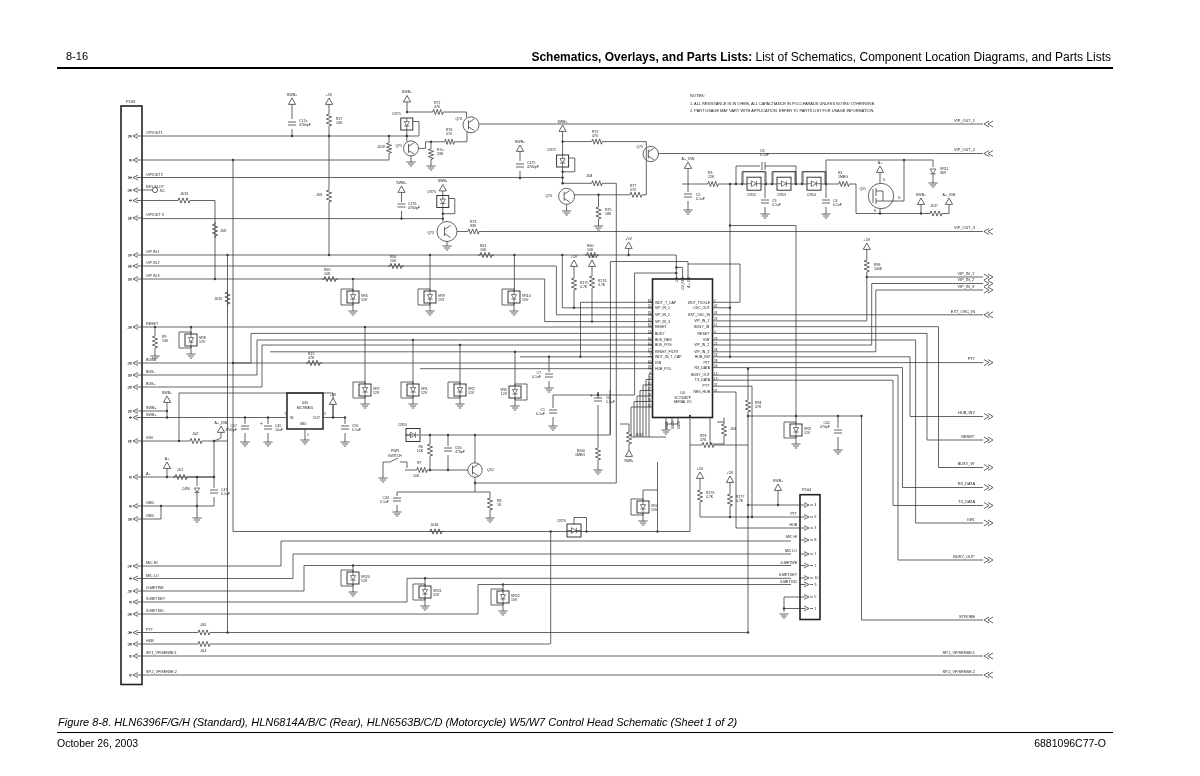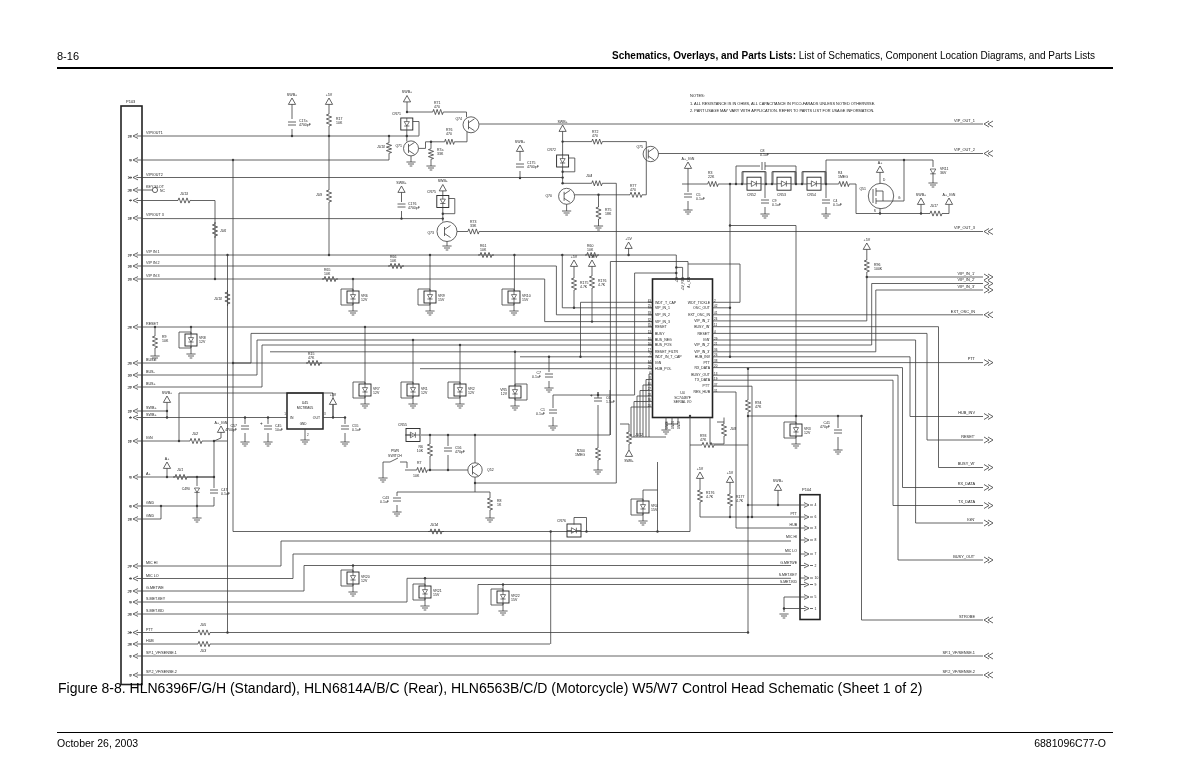--- a/index.html
+++ b/index.html
@@ -1,18 +1,18 @@
 <!DOCTYPE html>
 <html><head><meta charset="utf-8"><style>
 html,body{margin:0;padding:0;background:#fff;width:1200px;height:776px;overflow:hidden}
 body{font-family:"Liberation Sans",sans-serif;color:#000;position:relative}
-.hdr-l{position:absolute;left:57px;top:50px;font-size:11px}
-.hdr-r{position:absolute;right:105px;top:50px;font-size:10px}
+.hdr-l{position:absolute;left:66px;top:50px;font-size:11px}
+.hdr-r{position:absolute;right:89px;top:50px;font-size:12px}
 .rule1{position:absolute;left:57px;top:67px;width:1056px;height:2px;background:#000}
-.cap{position:absolute;left:58px;top:680px;font-size:14px;}
+.cap{position:absolute;left:58px;top:716px;font-size:11px;font-style:italic}
 .rule2{position:absolute;left:57px;top:732px;width:1056px;height:1.3px;background:#000}
 .ftr-l{position:absolute;left:57px;top:737px;font-size:10.5px}
 .ftr-r{position:absolute;right:94px;top:737px;font-size:10.5px}
 text{fill:#1a1a1a}
 </style></head>
 <body>
 <svg width="1200" height="776" viewBox="0 0 1200 776" style="position:absolute;top:0;left:0">
     <g fill="#1a1a1a" font-family="Liberation Sans, sans-serif">
       <rect x="121" y="106" width="21" height="578.5" fill="none" stroke="#222" stroke-width="1.6"></rect>
       <text x="126" y="103" style="font-size:4.0px;" text-anchor="start">P103</text>

